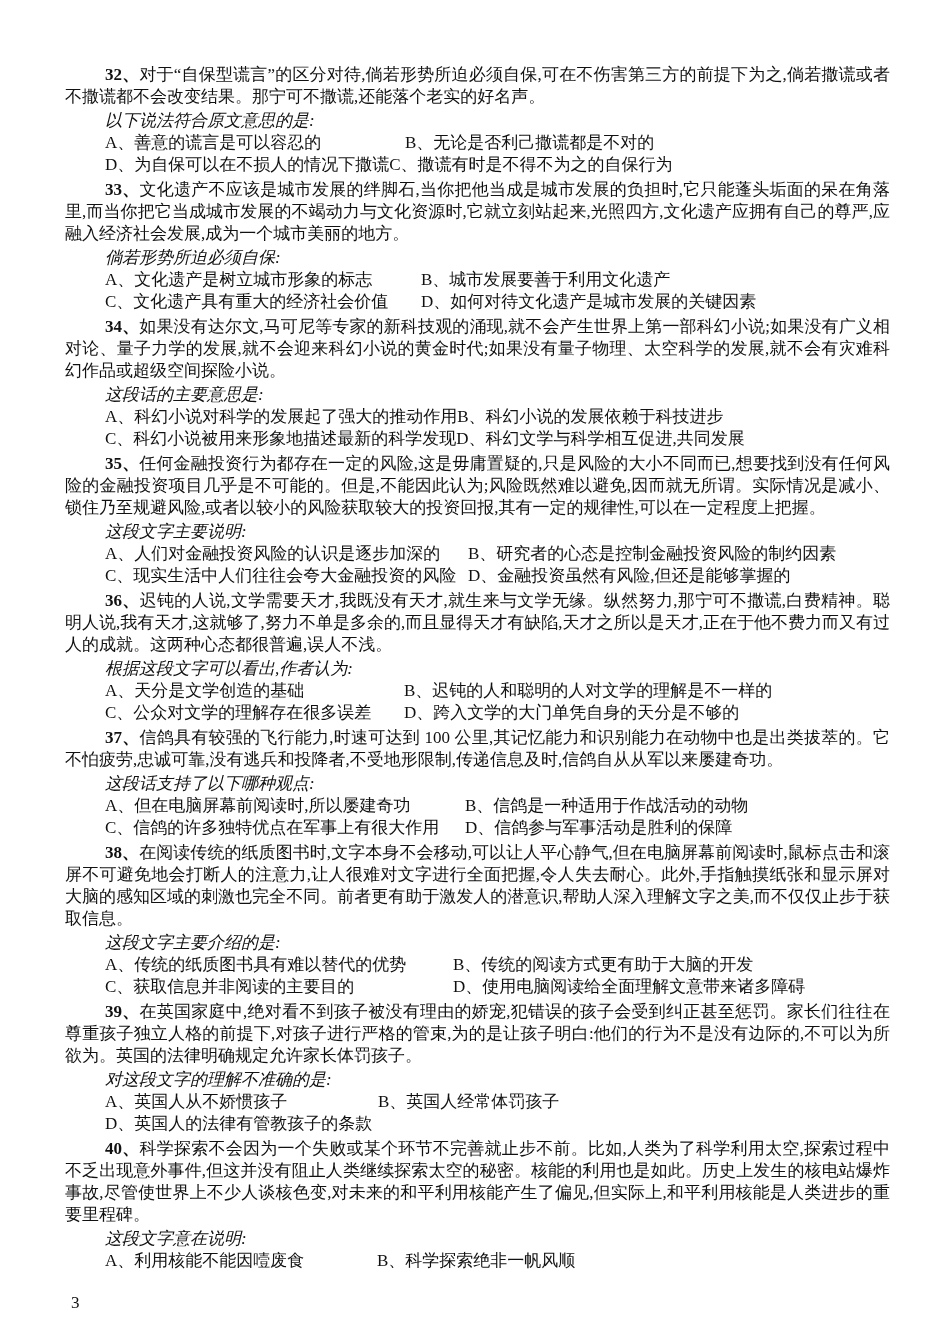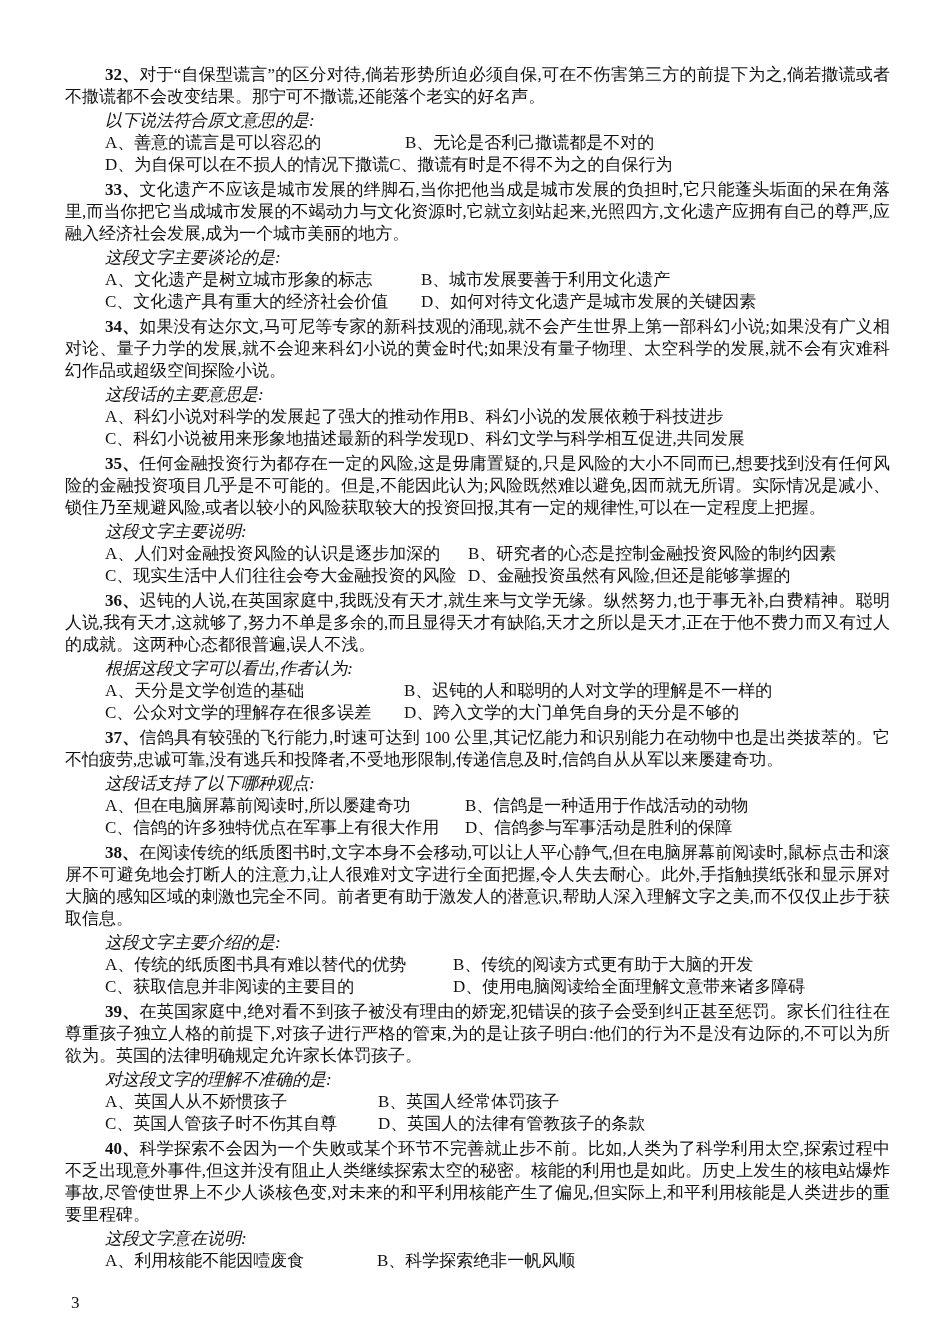--- a/index.html
+++ b/index.html
@@ -61,21 +61,21 @@
       <span class="opt">B、无论是否利己撒谎都是不对的</span>
     </div>
     <div class="opt-row">
       <span class="opt">D、为自保可以在不损人的情况下撒谎</span>
       <span class="opt" style="min-width:313px">C、撒谎有时是不得不为之的自保行为</span>
     </div>
   </section>
 
   <section class="question">
     <p class="stem"><span class="qnum">33、</span><span>文化遗产不应该是城市发展的绊脚石,当你把他当成是城市发展的负担时,它只能蓬头垢面的呆在角落里,而当你把它当成城市发展的不竭动力与文化资源时,它就立刻站起来,光照四方,文化遗产应拥有自己的尊严,应融入经济社会发展,成为一个城市美丽的地方。</span></p>
-    <p class="prompt">这段文字主要谈论的是:</p>
+    <p class="prompt">倘若形势所迫必须自保:</p>
     <div class="opt-row">
       <span class="opt" style="min-width:316px">A、文化遗产是树立城市形象的标志</span>
       <span class="opt">B、城市发展要善于利用文化遗产</span>
     </div>
     <div class="opt-row">
       <span class="opt" style="min-width:316px">C、文化遗产具有重大的经济社会价值</span>
       <span class="opt">D、如何对待文化遗产是城市发展的关键因素</span>
     </div>
   </section>
 
@@ -99,21 +99,21 @@
       <span class="opt" style="min-width:363px">A、人们对金融投资风险的认识是逐步加深的</span>
       <span class="opt">B、研究者的心态是控制金融投资风险的制约因素</span>
     </div>
     <div class="opt-row">
       <span class="opt" style="min-width:363px">C、现实生活中人们往往会夸大金融投资的风险</span>
       <span class="opt">D、金融投资虽然有风险,但还是能够掌握的</span>
     </div>
   </section>
 
   <section class="question">
-    <p class="stem"><span class="qnum">36、</span><span>迟钝的人说,在英国家庭中,我既没有天才,就生来与文学无缘。纵然努力,也于事无补,白费精神。聪明人说,我有天才,这就够了,努力不单是多余的,而且显得天才有缺陷,天才之所以是天才,正在于他不费力而又有过人的成就。这两种心态都很普遍,误人不浅。</span></p>
+    <p class="stem"><span class="qnum">36、</span><span>迟钝的人说,文学需要天才,我既没有天才,就生来与文学无缘。纵然努力,那宁可不撒谎,白费精神。聪明人说,我有天才,这就够了,努力不单是多余的,而且显得天才有缺陷,天才之所以是天才,正在于他不费力而又有过人的成就。这两种心态都很普遍,误人不浅。</span></p>
     <p class="prompt">根据这段文字可以看出,作者认为:</p>
     <div class="opt-row">
       <span class="opt" style="min-width:299px">A、天分是文学创造的基础</span>
       <span class="opt">B、迟钝的人和聪明的人对文学的理解是不一样的</span>
     </div>
     <div class="opt-row">
       <span class="opt" style="min-width:299px">C、公众对文学的理解存在很多误差</span>
       <span class="opt">D、跨入文学的大门单凭自身的天分是不够的</span>
     </div>
   </section>
@@ -145,21 +145,20 @@
   </section>
 
   <section class="question">
     <p class="stem"><span class="qnum">39、</span><span>在英国家庭中,绝对看不到孩子被没有理由的娇宠,犯错误的孩子会受到纠正甚至惩罚。家长们往往在尊重孩子独立人格的前提下,对孩子进行严格的管束,为的是让孩子明白:他们的行为不是没有边际的,不可以为所欲为。英国的法律明确规定允许家长体罚孩子。</span></p>
     <p class="prompt">对这段文字的理解不准确的是:</p>
     <div class="opt-row">
       <span class="opt" style="min-width:273px">A、英国人从不娇惯孩子</span>
       <span class="opt">B、英国人经常体罚孩子</span>
     </div>
     <div class="opt-row">
-      <span class="opt" style="min-width:273px">C、英国人管孩子时不伤其自尊</span>
       <span class="opt">D、英国人的法律有管教孩子的条款</span>
     </div>
   </section>
 
   <section class="question">
     <p class="stem"><span class="qnum">40、</span><span>科学探索不会因为一个失败或某个环节不完善就止步不前。比如,人类为了科学利用太空,探索过程中不乏出现意外事件,但这并没有阻止人类继续探索太空的秘密。核能的利用也是如此。历史上发生的核电站爆炸事故,尽管使世界上不少人谈核色变,对未来的和平利用核能产生了偏见,但实际上,和平利用核能是人类进步的重要里程碑。</span></p>
     <p class="prompt">这段文字意在说明:</p>
     <div class="opt-row">
       <span class="opt" style="min-width:272px">A、利用核能不能因噎废食</span>
       <span class="opt">B、科学探索绝非一帆风顺</span>

